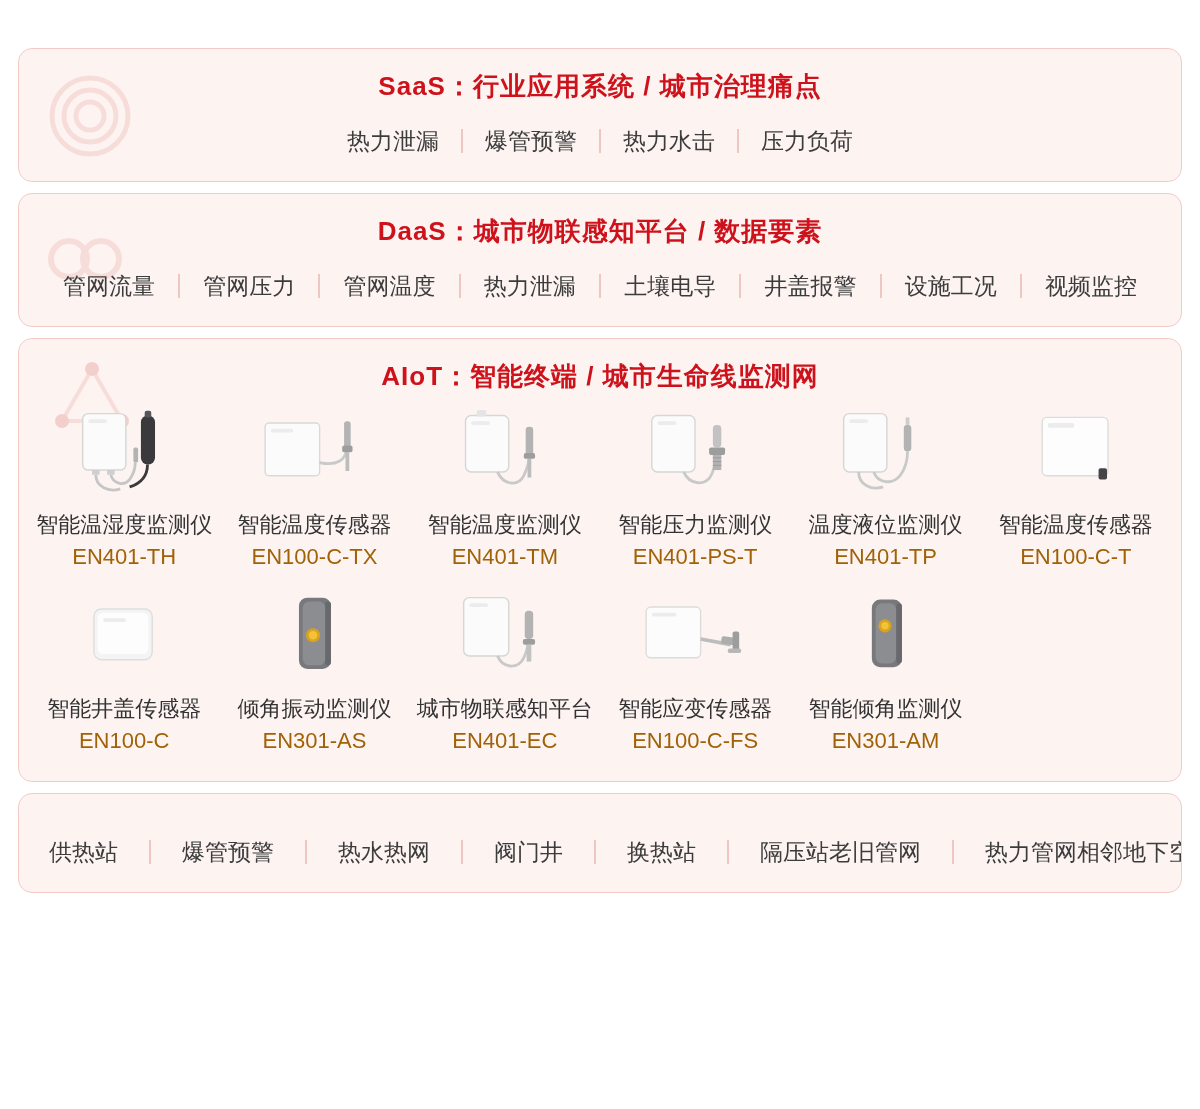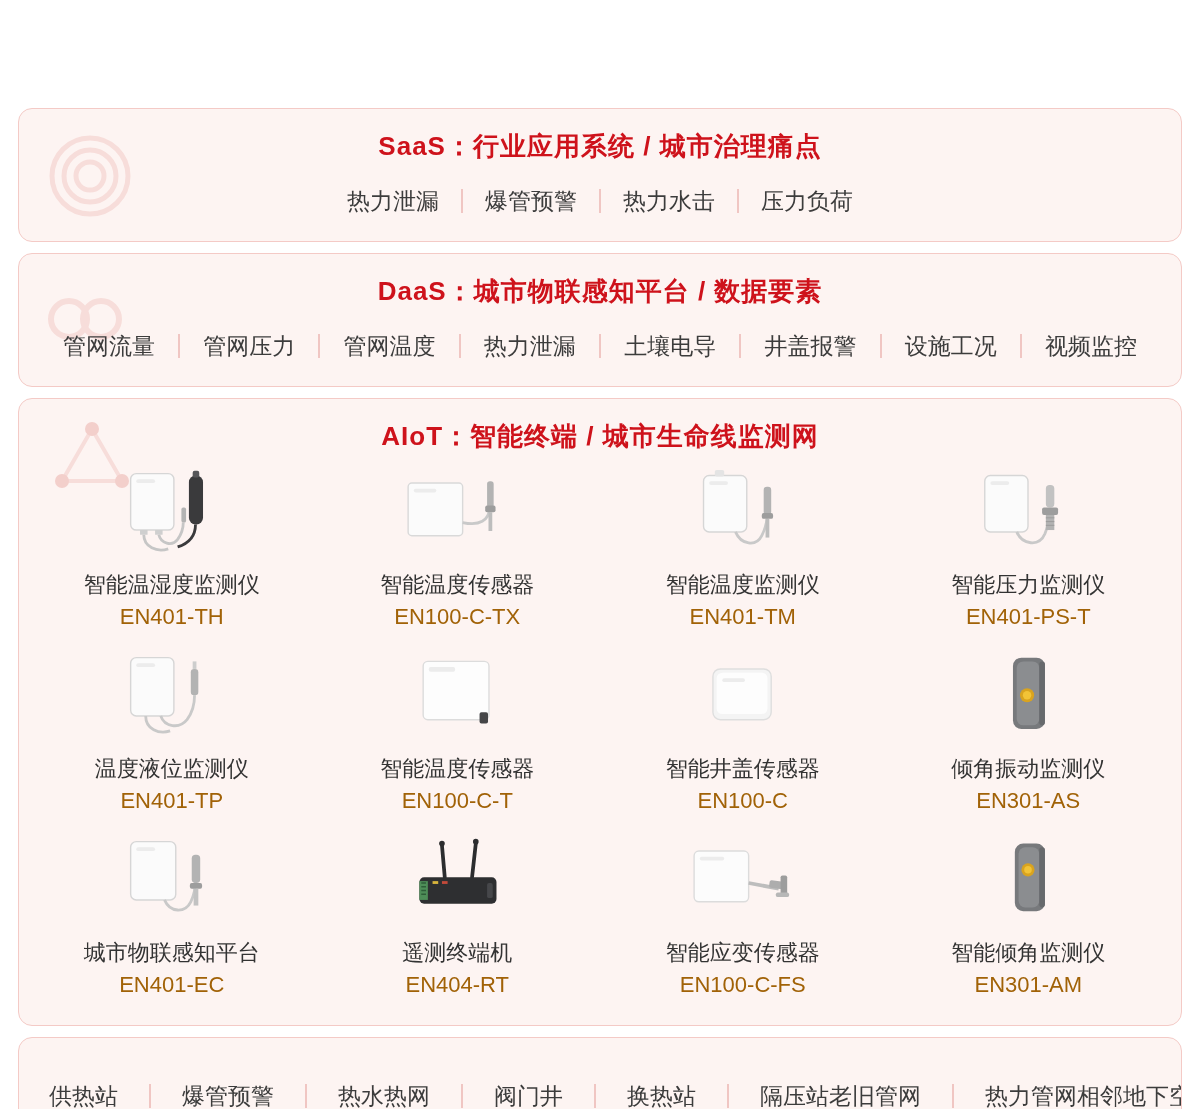--- a/index.html
+++ b/index.html
@@ -2,21 +2,21 @@
 <html style="--accent: #CE121B; --band-bg: #FDF4F2; --band-border: #F4CAC6; --item-text: #3C3C3C; --separator: #F0C6C3;"><head>
 <meta charset="utf-8">
 <style>
   * { margin: 0; padding: 0; box-sizing: border-box; }
   html, body { background: #ffffff; }
   body {
     width: 1200px; height: 1109px;
     font-family: "Liberation Sans", "DejaVu Sans", sans-serif;
     overflow: hidden;
   }
-  .page { position: relative; width: 1200px; height: 955px; padding-top: 108px; }
+  .page { position: relative; width: 1200px; height: 955px; padding-top: 48px; }
 
   .band {
     position: relative;
     margin: 0 18px 11px 18px;
     background: var(--band-bg, #fdf4f2);
     border: 1px solid var(--band-border, #f4cac6);
     border-radius: 14px;
     padding: 20px 0 26px 0;
     overflow: hidden;
   }
@@ -39,21 +39,21 @@
   .item {
     font-size: 23px; color: var(--item-text, #3c3c3c);
     white-space: nowrap; line-height: 28px;
   }
   .sep { width: 2px; height: 24px; background: var(--separator, #f0c6c3); flex: 0 0 auto; }
 
   
   .grid {
     position: relative; z-index: 2;
     display: grid;
-    grid-template-columns: repeat(4, 1fr);
+    grid-template-columns: repeat(6, 1fr);
     row-gap: 20px;
     margin-top: 14px;
     padding: 0 10px;
   }
   .card { text-align: center; }
   .dev { height: 96px; display: flex; align-items: center; justify-content: center; }
   .dev svg { width: 118px; height: 94px; }
   .pname { font-size: 22px; color: #333333; margin-top: 8px; line-height: 28px; white-space: nowrap; }
   .pmodel { font-size: 22px; color: #a16207; margin-top: 4px; line-height: 28px; }
 
@@ -306,29 +306,20 @@
             <svg viewBox="0 0 120 100">
               <use href="#conductivity-monitor-icon" xlink:href="#conductivity-monitor-icon"></use>
             </svg>
           </div>
           <div class="pname">城市物联感知平台</div>
           <div class="pmodel">EN401-EC</div>
         </div>
         <div class="card">
           <div class="dev">
             <svg viewBox="0 0 120 100">
-              <use href="#telemetry-terminal-icon" xlink:href="#telemetry-terminal-icon"></use>
-            </svg>
-          </div>
-          <div class="pname">遥测终端机</div>
-          <div class="pmodel">EN404-RT</div>
-        </div>
-        <div class="card">
-          <div class="dev">
-            <svg viewBox="0 0 120 100">
               <use href="#strain-sensor-icon" xlink:href="#strain-sensor-icon"></use>
             </svg>
           </div>
           <div class="pname">智能应变传感器</div>
           <div class="pmodel">EN100-C-FS</div>
         </div>
         <div class="card">
           <div class="dev">
             <svg viewBox="0 0 120 100">
               <use href="#tilt-monitor-icon" xlink:href="#tilt-monitor-icon"></use>

